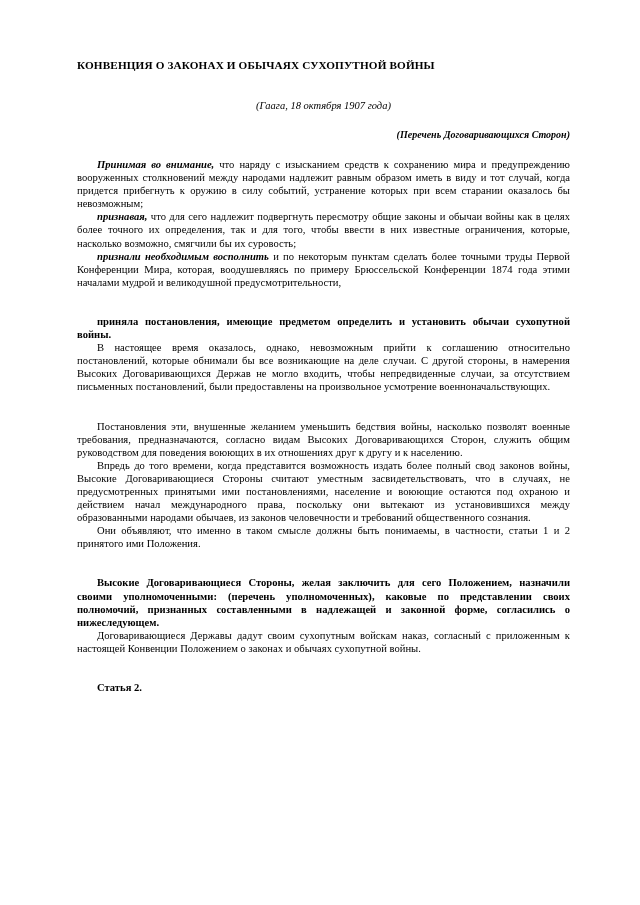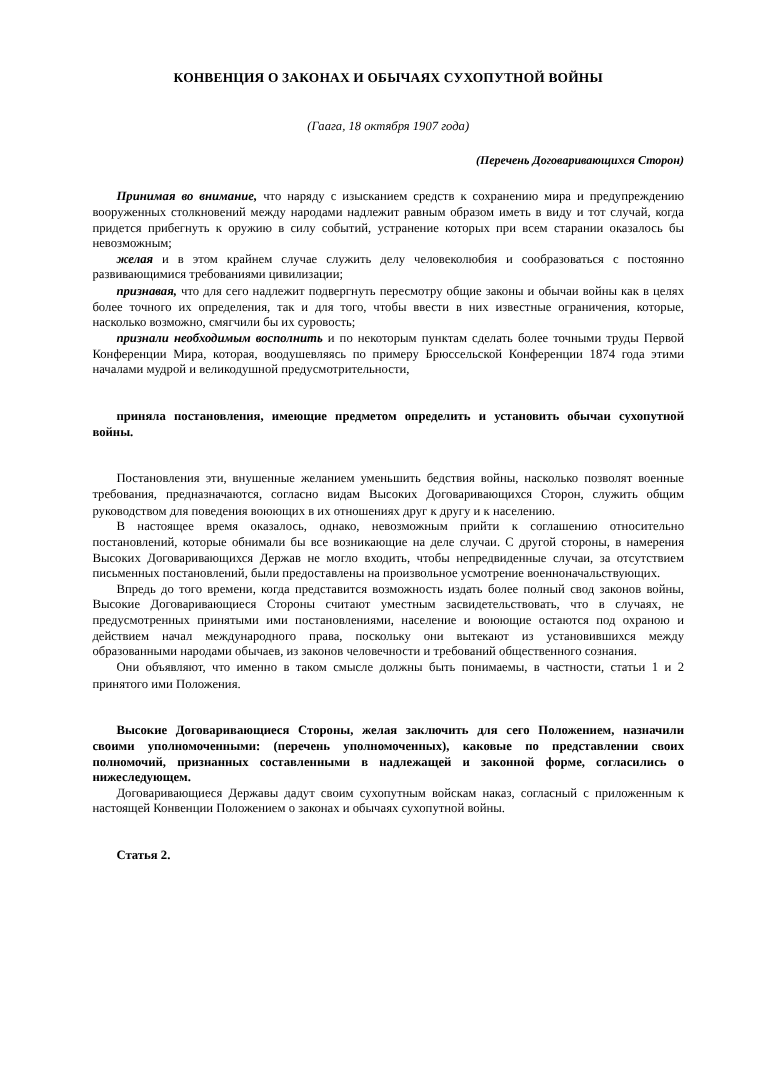--- a/index.html
+++ b/index.html
@@ -24,21 +24,21 @@
   .content {
     position: absolute;
     left: 77px;
     top: 58px;
     width: 493px;
   }
 
   .doc-title {
     font-size: 11.2px;
     font-weight: bold;
-    text-align: center;
+    text-align: left;
     letter-spacing: 0.15px;
     line-height: 14px;
     margin: 0 0 0 0;
   }
   .doc-date {
     font-size: 10.5px;
     font-style: italic;
     text-align: center;
     line-height: 13px;
     margin: 27px 0 0 0;
@@ -100,31 +100,30 @@
   <div class="content">
 
     <div class="doc-title">КОНВЕНЦИЯ О ЗАКОНАХ И ОБЫЧАЯХ СУХОПУТНОЙ ВОЙНЫ</div>
 
     <div class="doc-date">(Гаага, 18 октября 1907 года)</div>
 
     <div class="parties-line">(Перечень Договаривающихся Сторон)</div>
 
     <p class="body lead"><span class="bi">Принимая во внимание,</span><span> что наряду с изысканием средств к сохранению мира и предупреждению вооруженных столкновений между народами надлежит равным образом иметь в виду и тот случай, когда придется прибегнуть к оружию в силу событий, устранение которых при всем старании оказалось бы невозможным;</span></p>
 
-    <p class="body"><span class="bi">желая</span><span> и в этом крайнем случае служить делу человеколюбия и сообразоваться с постоянно развивающимися требованиями цивилизации;</span></p>
 
     <p class="body"><span class="bi">признавая,</span><span> что для сего надлежит подвергнуть пересмотру общие законы и обычаи войны как в целях более точного их определения, так и для того, чтобы ввести в них известные ограничения, которые, насколько возможно, смягчили бы их суровость;</span></p>
 
     <p class="body"><span class="bi">признали необходимым восполнить</span><span> и по некоторым пунктам сделать более точными труды Первой Конференции Мира, которая, воодушевляясь по примеру Брюссельской Конференции 1874 года этими началами мудрой и великодушной предусмотрительности,</span></p>
 
     <p class="bold-para">приняла постановления, имеющие предметом определить и установить обычаи сухопутной войны.</p>
 
+    <p class="body">В настоящее время оказалось, однако, невозможным прийти к соглашению относительно постановлений, которые обнимали бы все возникающие на деле случаи. С другой стороны, в намерения Высоких Договаривающихся Держав не могло входить, чтобы непредвиденные случаи, за отсутствием письменных постановлений, были предоставлены на произвольное усмотрение военноначальствующих.</p>
+
     <p class="body gap">Постановления эти, внушенные желанием уменьшить бедствия войны, насколько позволят военные требования, предназначаются, согласно видам Высоких Договаривающихся Сторон, служить общим руководством для поведения воюющих в их отношениях друг к другу и к населению.</p>
-
-    <p class="body">В настоящее время оказалось, однако, невозможным прийти к соглашению относительно постановлений, которые обнимали бы все возникающие на деле случаи. С другой стороны, в намерения Высоких Договаривающихся Держав не могло входить, чтобы непредвиденные случаи, за отсутствием письменных постановлений, были предоставлены на произвольное усмотрение военноначальствующих.</p>
 
     <p class="body">Впредь до того времени, когда представится возможность издать более полный свод законов войны, Высокие Договаривающиеся Стороны считают уместным засвидетельствовать, что в случаях, не предусмотренных принятыми ими постановлениями, население и воюющие остаются под охраною и действием начал международного права, поскольку они вытекают из установившихся между образованными народами обычаев, из законов человечности и требований общественного сознания.</p>
 
     <p class="body">Они объявляют, что именно в таком смысле должны быть понимаемы, в частности, статьи 1 и 2 принятого ими Положения.</p>
 
     <p class="bold-para">Высокие Договаривающиеся Стороны, желая заключить для сего Положением, назначили своими уполномоченными: (перечень уполномоченных), каковые по представлении своих полномочий, признанных составленными в надлежащей  и законной форме, согласились о нижеследующем.</p>
 
 
     <p class="article-body">Договаривающиеся Державы дадут своим сухопутным войскам наказ, согласный с приложенным к настоящей Конвенции Положением о законах и обычаях сухопутной войны.</p>
 

